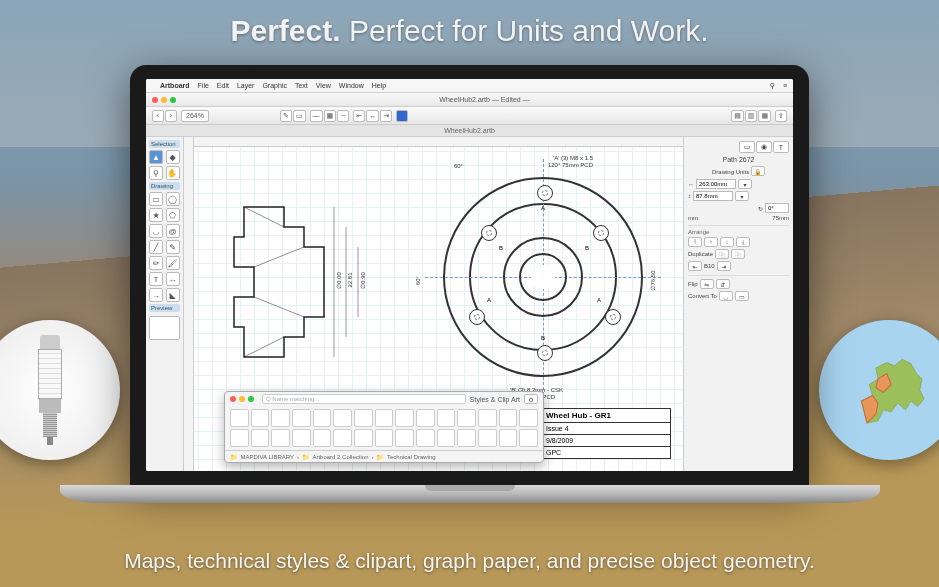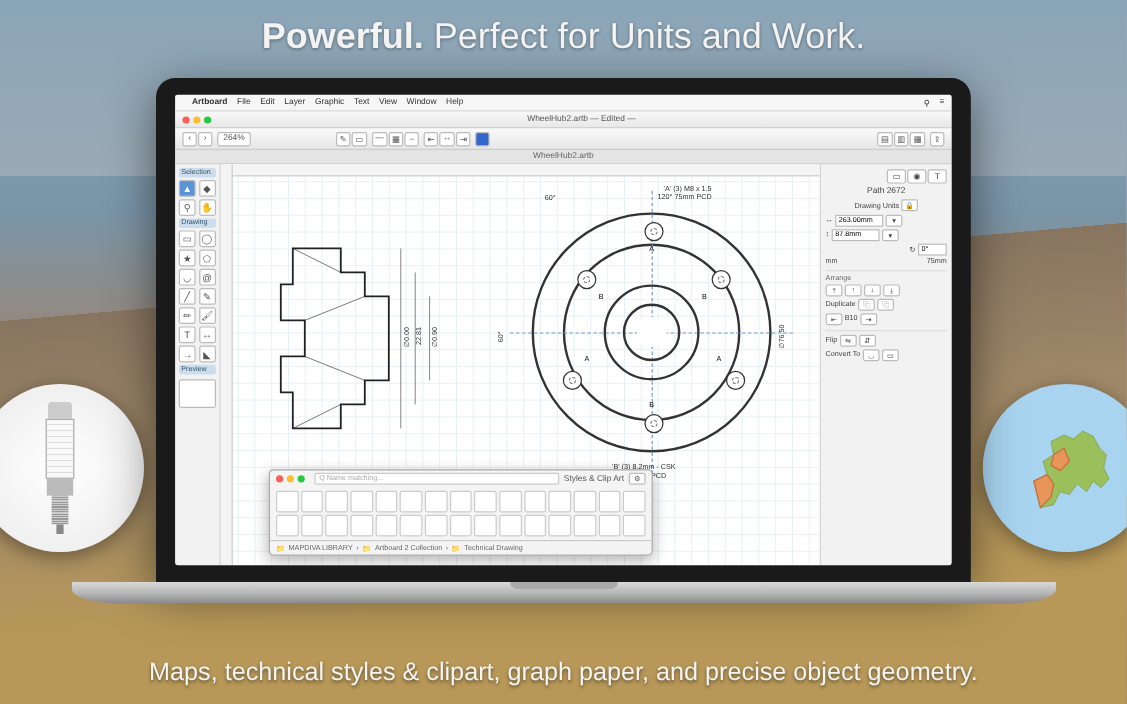--- a/index.html
+++ b/index.html
@@ -82,21 +82,21 @@
 .sparkplug .tip{width:6px;height:8px;background:#888;margin:0 auto}
 .europe{width:110px;height:110px;position:relative;border-radius:50%;overflow:hidden}
 .europe svg{width:100%;height:100%}
 </style>
 </head>
 <body>
 
 <div class="mountains"></div>
 
 <div class="headline">
-  <b>Powerful.</b><span> Perfect for Units and Work.</span>
+  <b>Perfect.</b><span> Perfect for Units and Work.</span>
 </div>
 
 <div class="medal medal-left">
   <div class="sparkplug">
     <div class="cap"></div>
       <div class="body"></div>
       <div class="hex"></div>
       <div class="thread"></div>
       <div class="tip"></div>
   </div>
@@ -250,20 +250,26 @@
               <span style="position:absolute;left:96px;top:156px;font-size:6px">B</span>
             </div>
             <div class="annot" style="right:90px;top:8px;text-align:right"><span style="white-space:pre">'A' (3) M8 x 1.5
 120° 75mm PCD</span></div>
             <div class="annot" style="right:120px;top:240px"><span style="white-space:pre">'B' (3) 8.2mm - CSK
 120° 75mm PCD</span></div>
             <div class="annot" style="right:220px;top:16px">60°</div>
             <div class="annot" style="right:260px;top:130px;transform:rotate(-90deg)">60°</div>
             <div class="annot" style="right:20px;top:130px;transform:rotate(-90deg)">∅76.50</div>
 
+            <div class="titleblock">
+              <div class="ttl">Wheel Hub - GR1</div>
+              <div>Issue 4</div>
+              <div>9/8/2009</div>
+              <div>GPC</div>
+            </div>
           </div>
         </div>
 
         <div class="inspector">
           <div class="insp-tabs">
             <div class="insp-tab">▭</div>
             <div class="insp-tab">◉</div>
             <div class="insp-tab">T</div>
           </div>
           <div class="insp-title">Path 2672</div>

